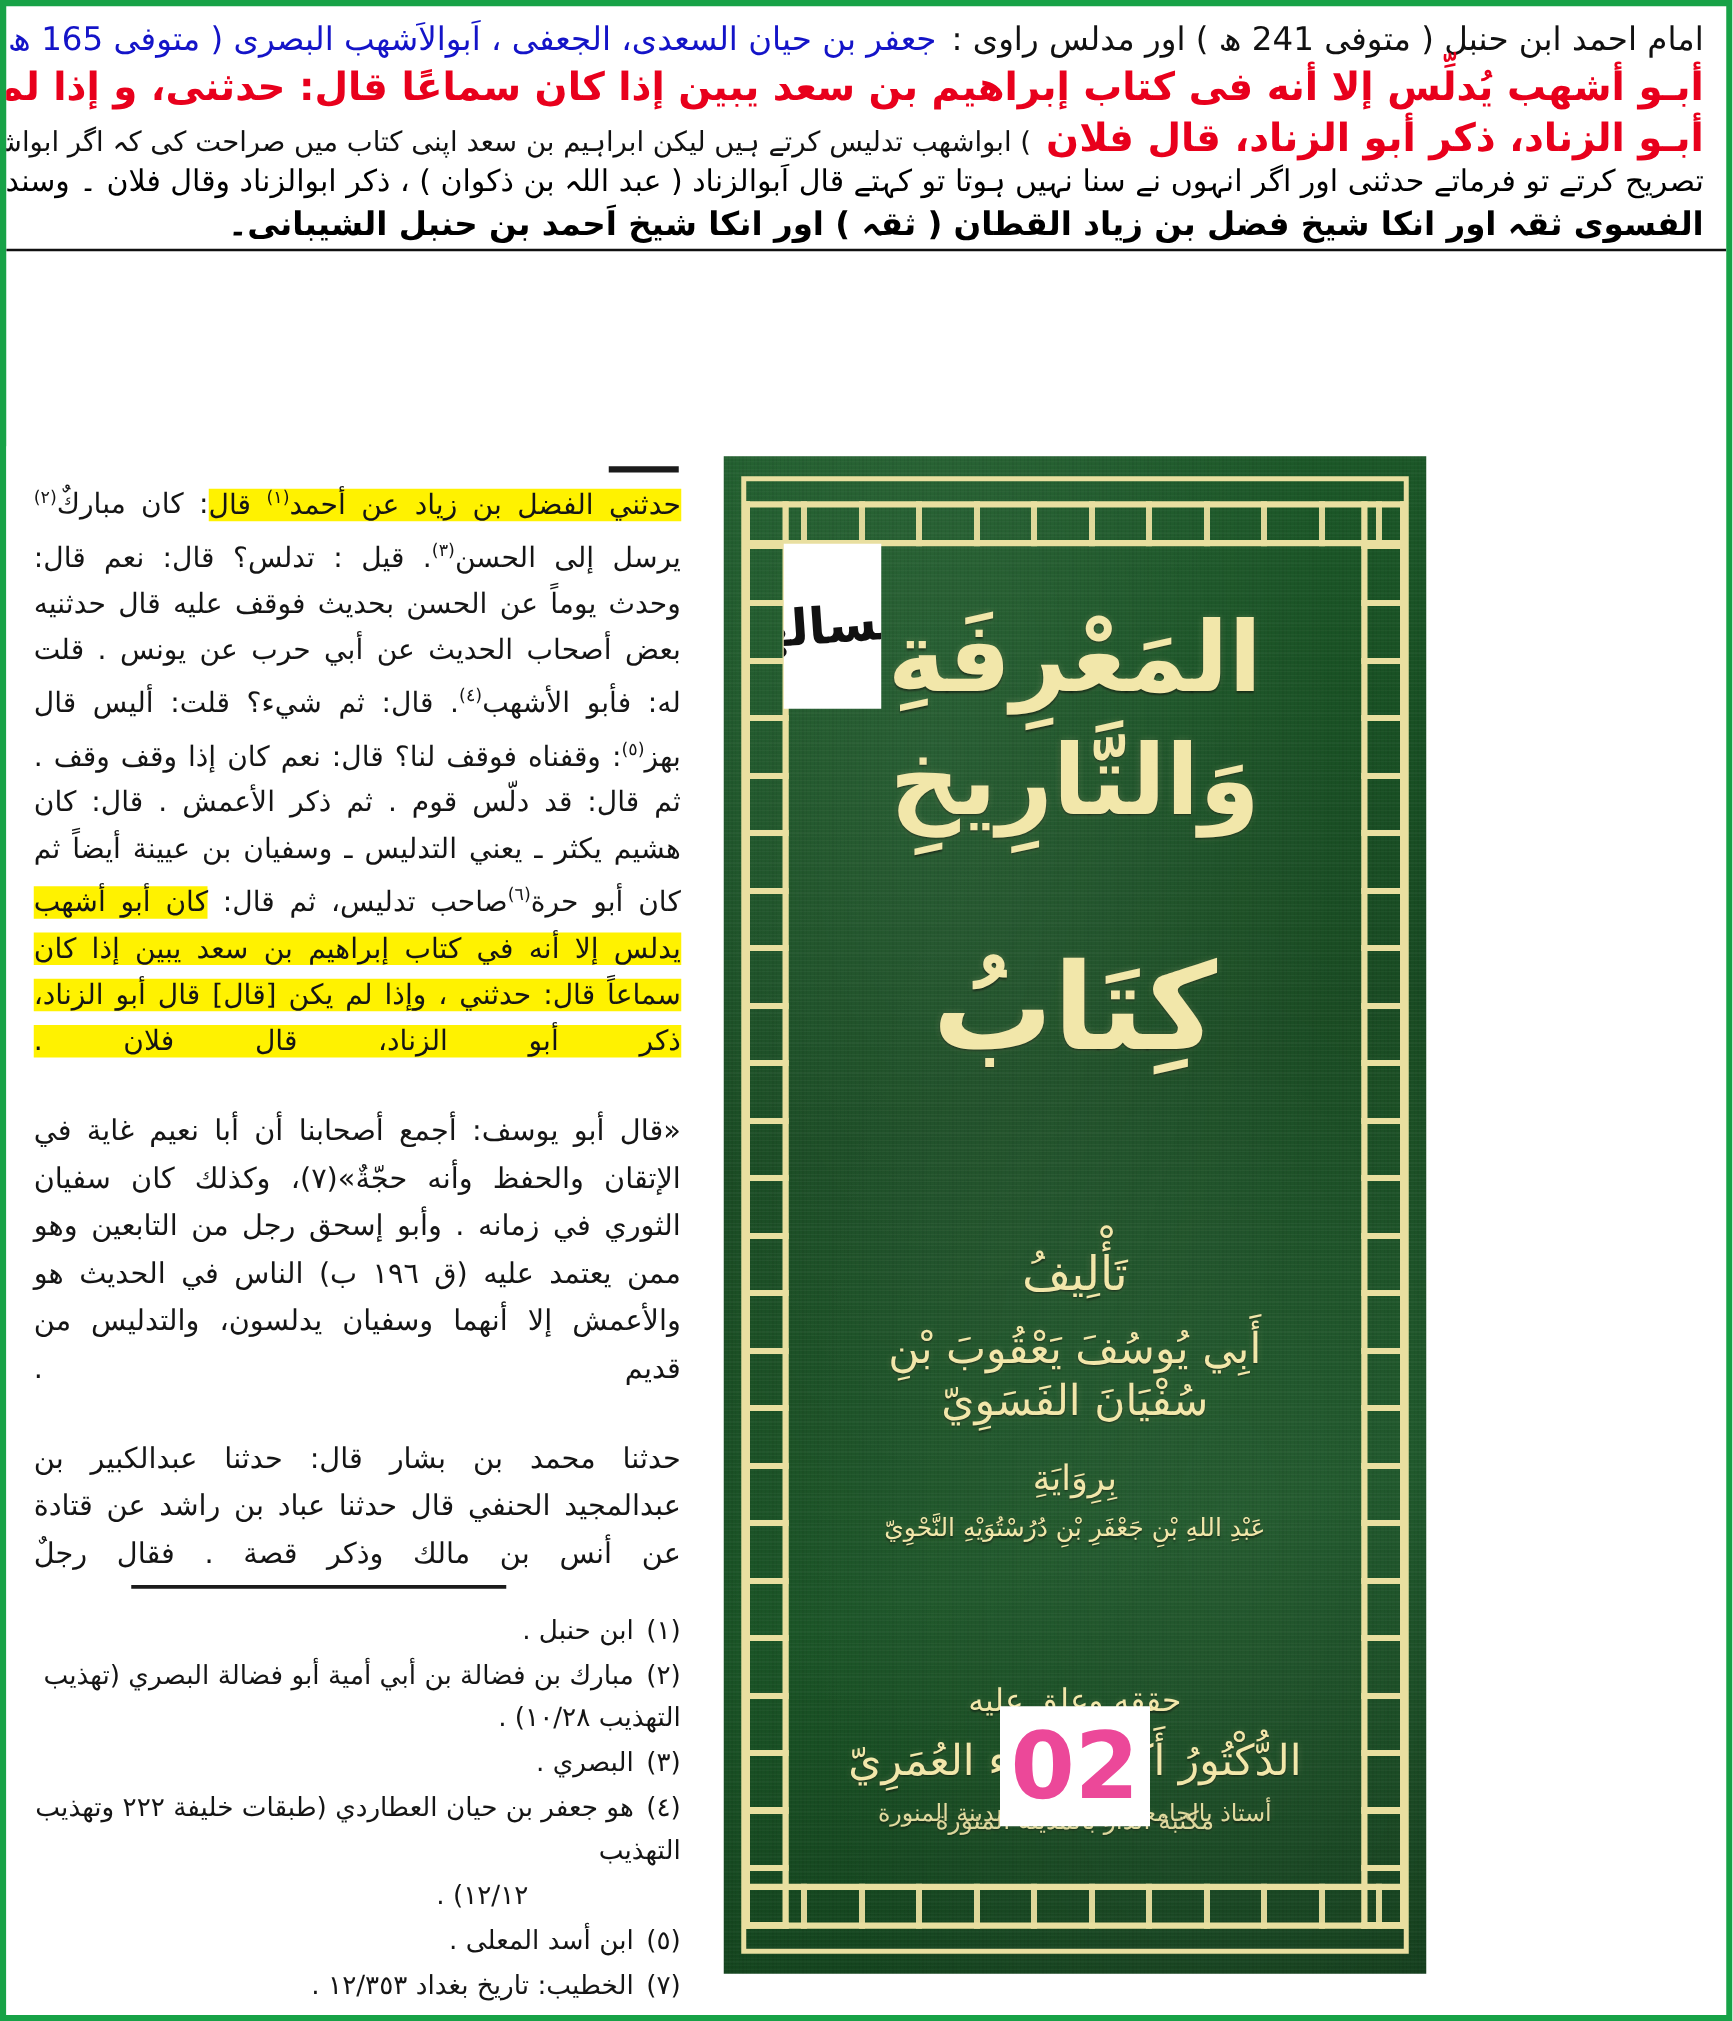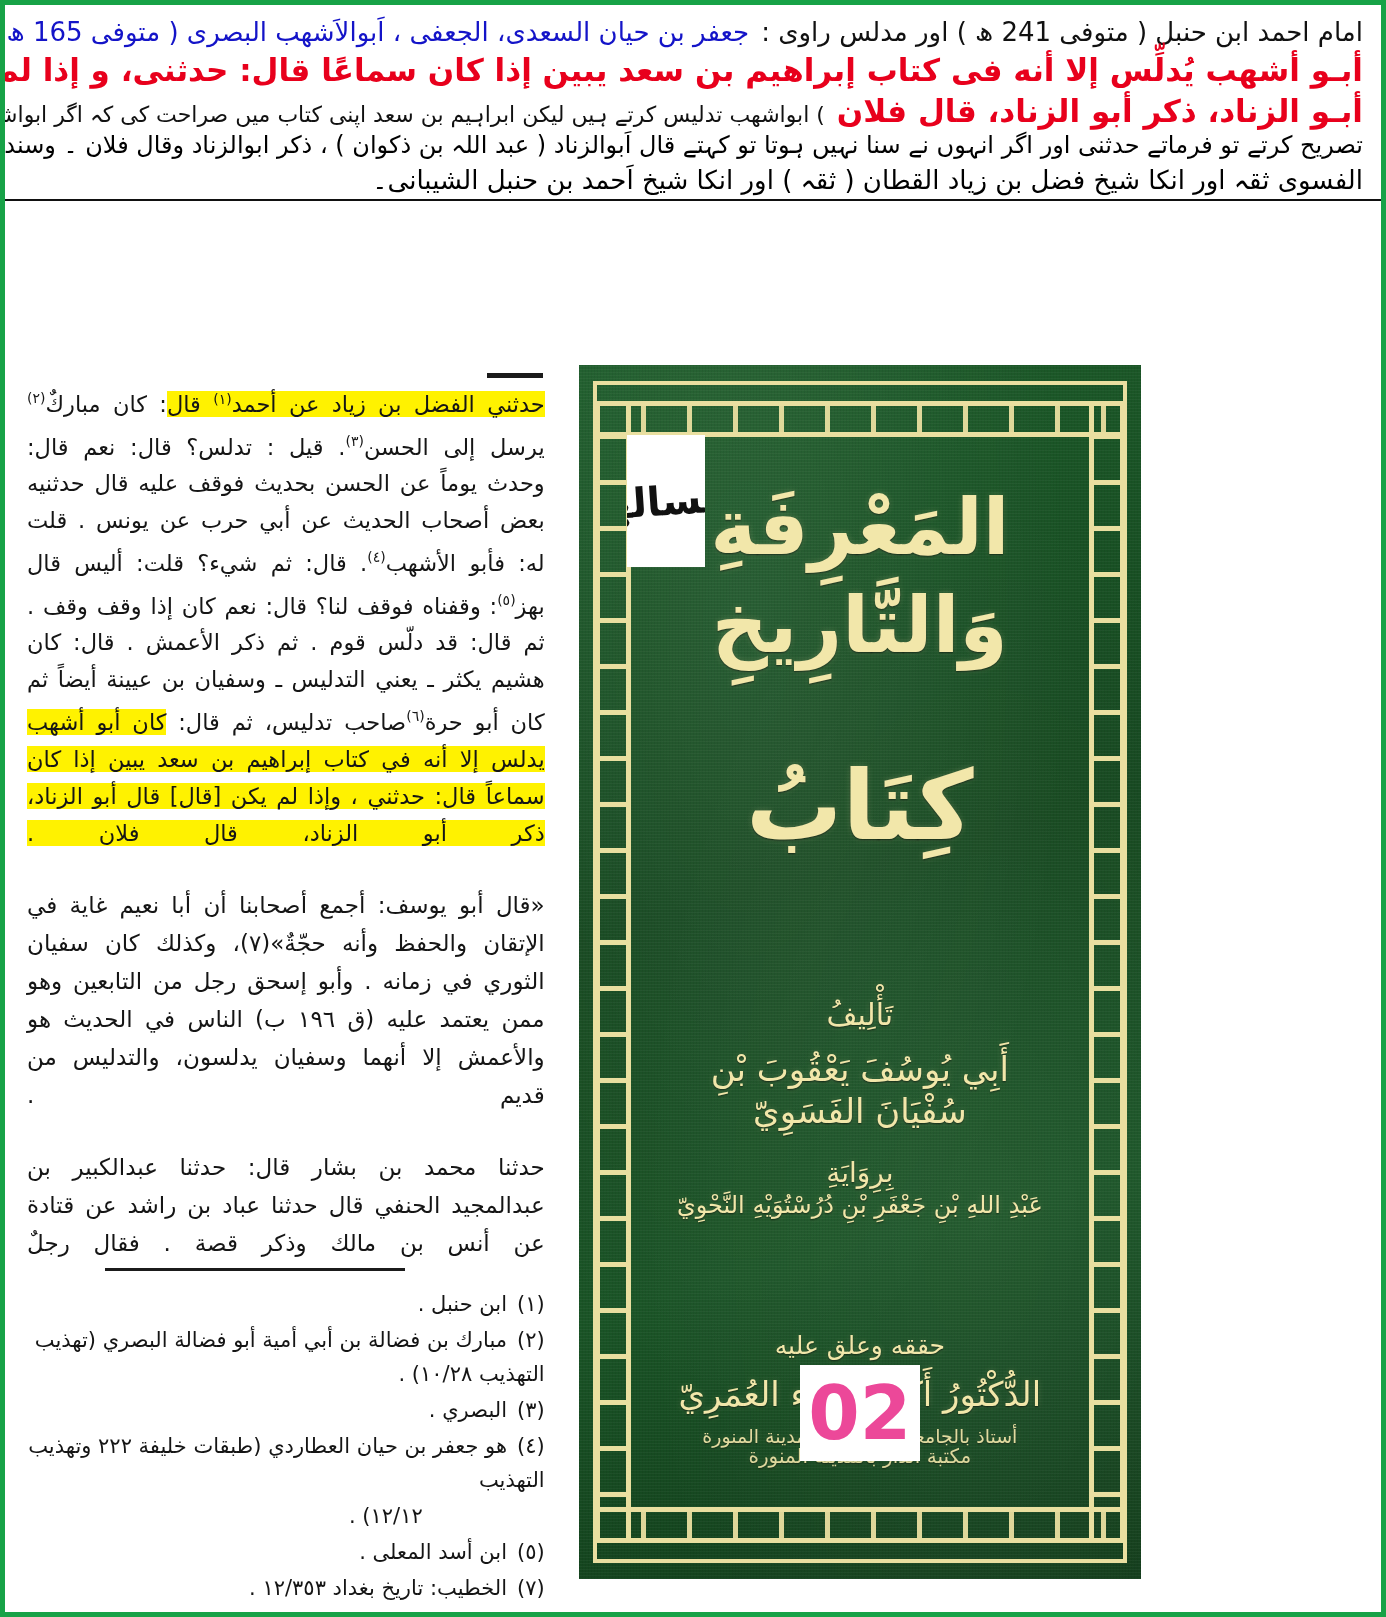--- a/index.html
+++ b/index.html
@@ -31,21 +31,21 @@
     direction: rtl;
     unicode-bidi: isolate;
     white-space: nowrap;
     line-height: 1.0;
     letter-spacing: -0.4px;
   }
   .l1 { font-size: 26px; margin-bottom: 10px; }
   .l2 { font-size: 31px; color: #e8001c; font-weight: bold; margin-bottom: 10px;}
   .l3 { font-size: 31px; color: #e8001c; font-weight: bold; margin-bottom: 6px;}
   .l4 { font-size: 24px; margin-bottom: 10px;}
-  .l5 { font-size: 26px; letter-spacing: 2px; }
+  .l5 { font-size: 26px; letter-spacing: 2px; font-weight: bold; }
   .blk { color: #111111; text-align: right; }
   .red { color: #e8001c; }
   .blue { color: #1414c8; }
   .sp { display: inline-block; width: 12px; }
   .wide { letter-spacing: 7px; }
 
   
   #lower {
     position: absolute;
     left: 0; top: 352px;
@@ -169,24 +169,24 @@
   }
   .gold {
     color:#f2e7aa;
     text-shadow: 0 1px 2px rgba(0,0,0,0.55), 0 0 6px rgba(242,231,170,0.20);
     font-family: "DejaVu Sans", sans-serif;
     direction: rtl;
     line-height: 1.25;
   }
   .t-kitab { font-size: 96px; margin-top: 72px; font-weight: bold; letter-spacing:2px;}
   .t-title { font-size: 78px; margin-top: 10px; font-weight: bold; letter-spacing:1px;}
-  .t-taleef { font-size: 30px; margin-top: 130px; }
+  .t-taleef { font-size: 38px; margin-top: 130px; }
   .t-author { font-size: 34px; margin-top: 14px; }
   .t-riwaya { font-size: 28px; margin-top: 22px; }
-  .t-rawi { font-size: 24px; }
+  .t-rawi { font-size: 20px; margin-top: 10px; }
   .t-tahqiq { font-size: 25px; margin-top: 110px; }
   .t-editor { font-size: 34px; margin-top: 12px; }
   .t-editorsub { font-size: 19px; margin-top: 10px; opacity:0.92;}
   .t-pub { font-size: 20px; position:absolute; bottom:6px; left:0; right:0; opacity:0.9;}
 
   
   #vol-sticker {
     position:absolute;
     left:50%; transform:translateX(-50%);
     bottom:118px;

